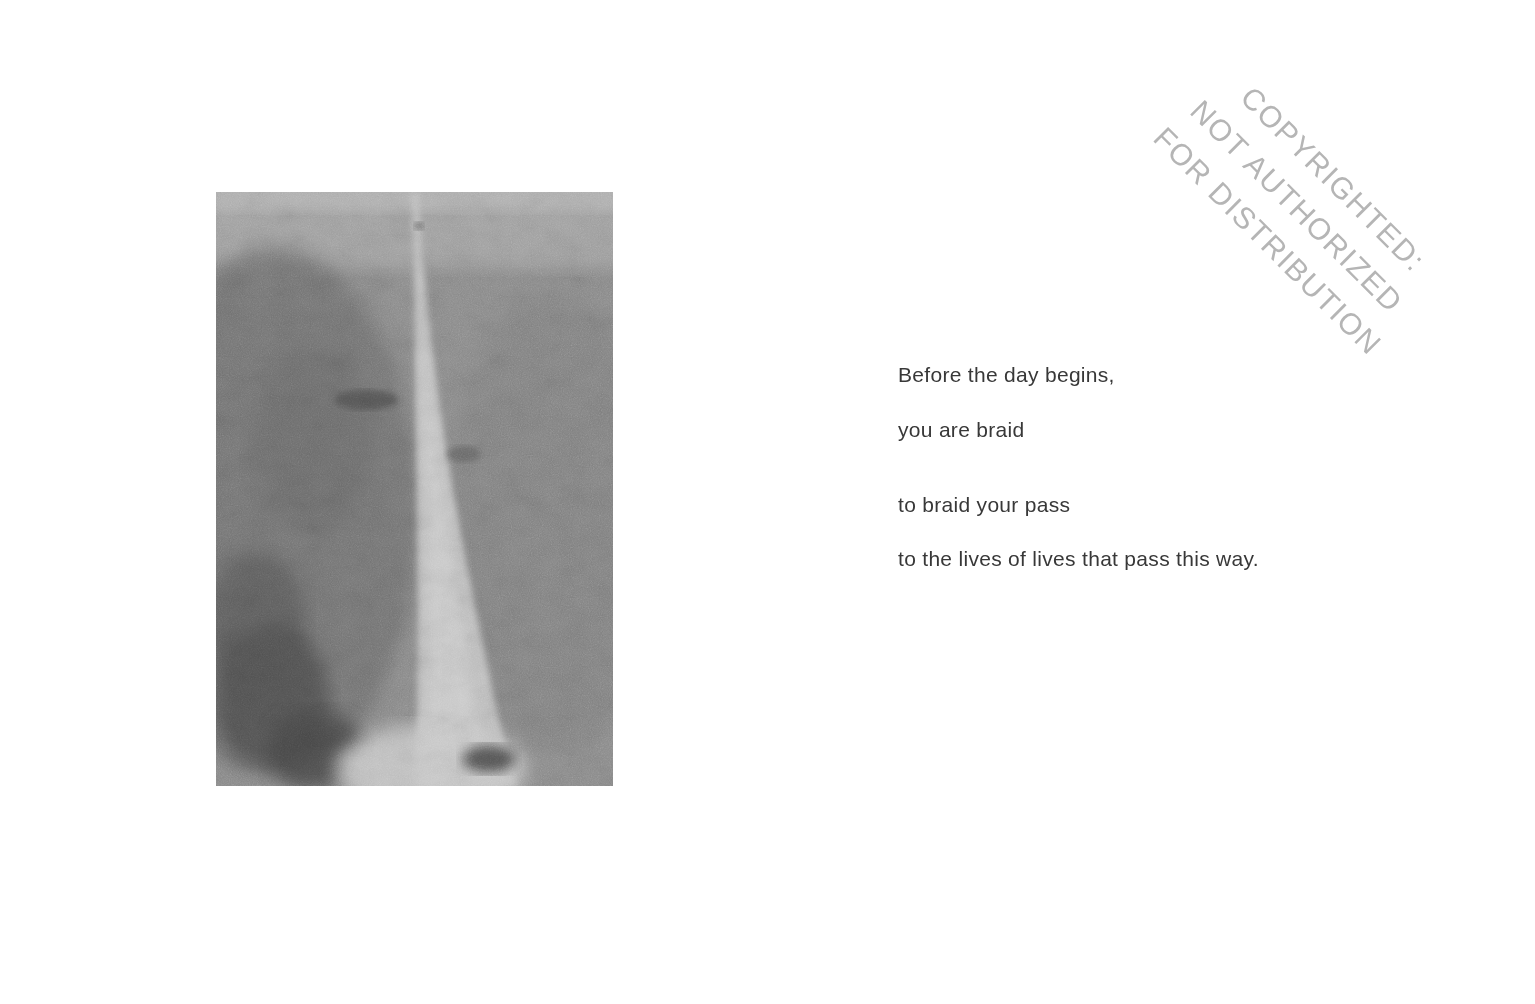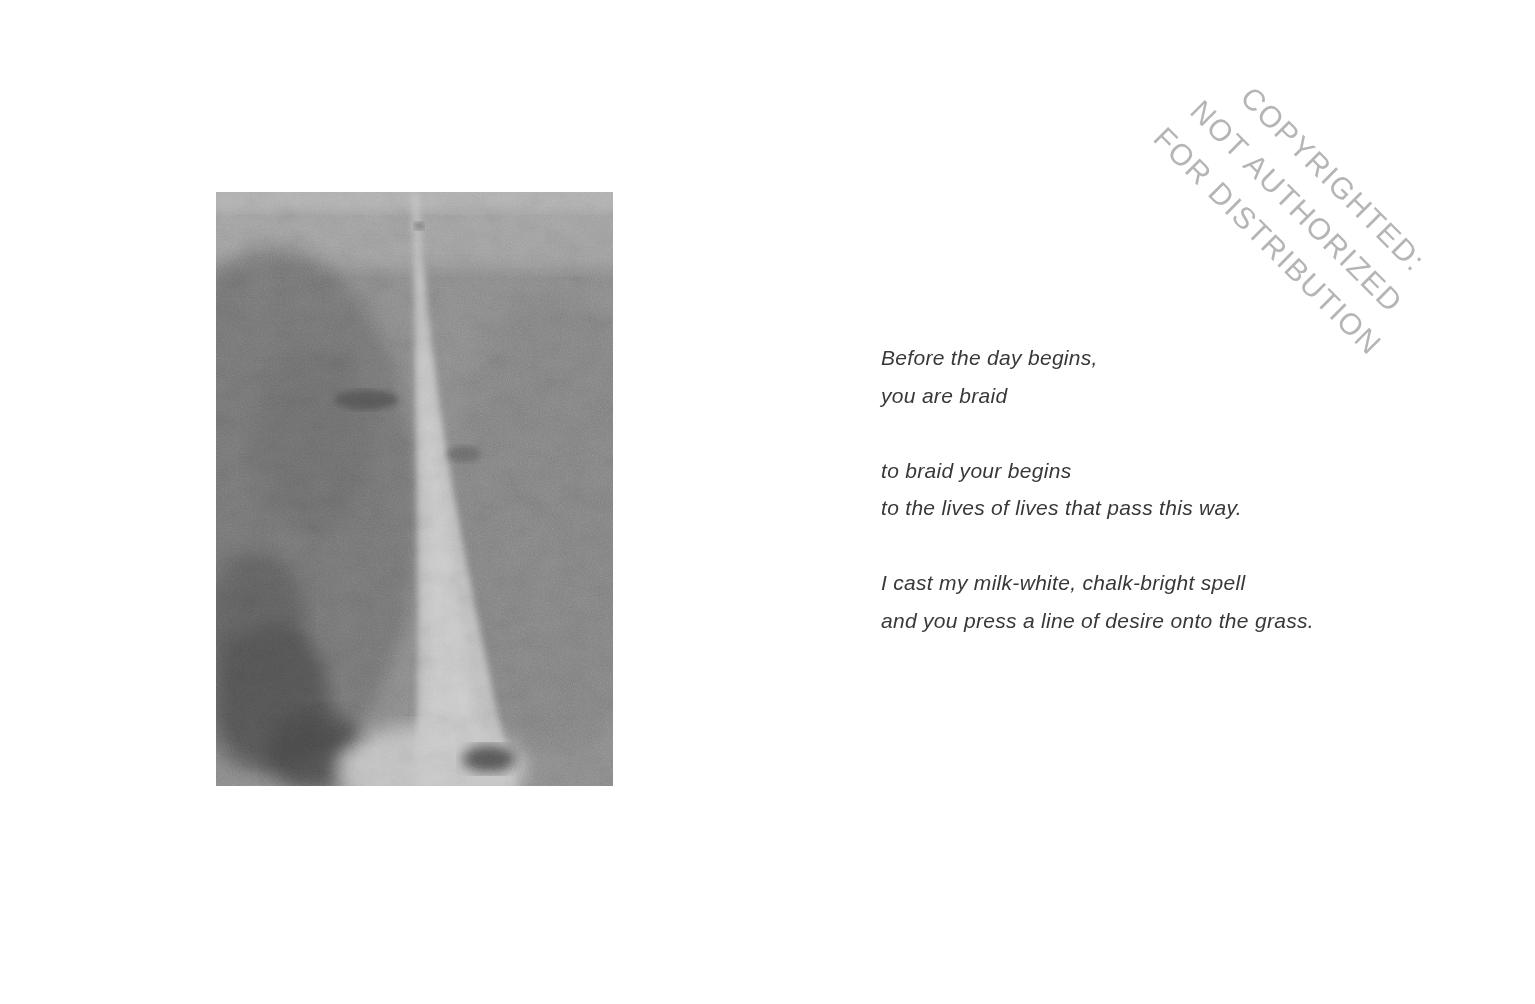--- a/index.html
+++ b/index.html
@@ -29,21 +29,21 @@
     position: absolute;
     left: 881px;
     top: 339px;
     font-size: 21px;
     line-height: 37.5px;
     letter-spacing: 0.3px;
     color: #383838;
     font-weight: 400;
   }
   .poem .stanza { margin: 0 0 37.5px 0; }
-  .poem p { margin: 0; font-style: italic; }
+  .poem p { margin: 17px; }
 
   
   .watermark {
     position: absolute;
     left: 1262px;
     top: 76px;
     transform: rotate(45deg);
     transform-origin: 0 0;
     font-size: 30px;
     line-height: 45px;
@@ -114,26 +114,22 @@
       <rect width="397" height="594" filter="url(#grain)" opacity="0.5" style="mix-blend-mode:overlay"></rect>
     </svg>
   </figure>
 
   <div class="poem">
     <div class="stanza">
       <p>Before the day begins,</p>
       <p>you are braid</p>
     </div>
     <div class="stanza">
-      <p>to braid your begins</p>
+      <p>to braid your pass</p>
       <p>to the lives of lives that pass this way.</p>
-    </div>
-    <div class="stanza">
-      <p>I cast my milk-white, chalk-bright spell</p>
-      <p>and you press a line of desire onto the grass.</p>
     </div>
   </div>
 
   <div class="watermark">
     <span class="wm-line">COPYRIGHTED:</span>
     <span class="wm-line">NOT AUTHORIZED</span>
     <span class="wm-line">FOR DISTRIBUTION</span>
   </div>
 
 </div>

